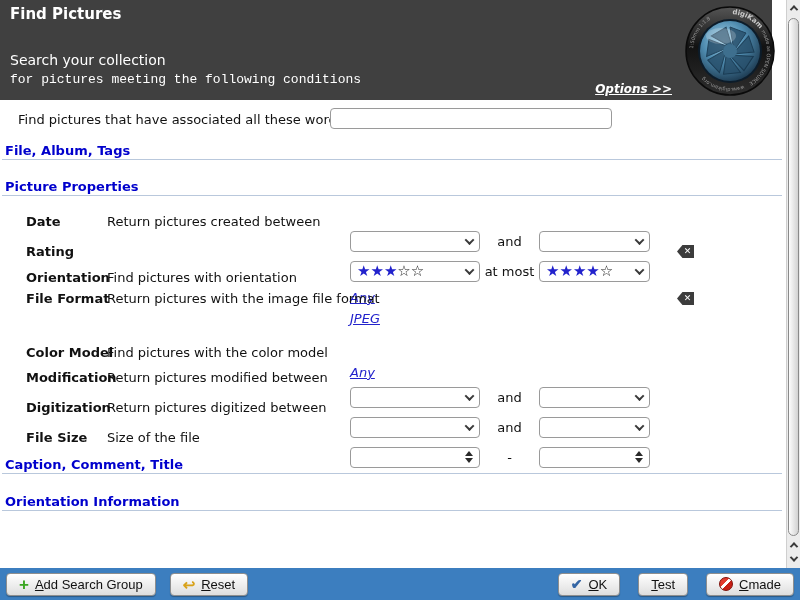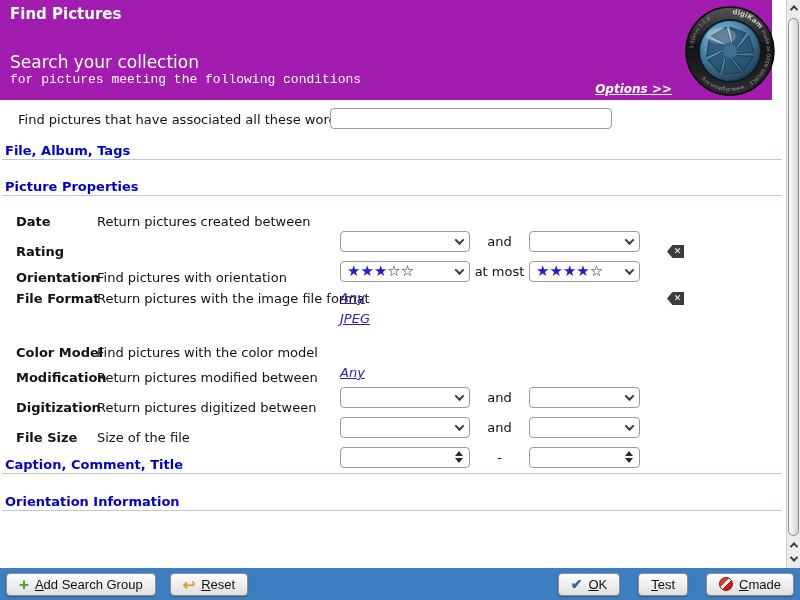--- a/index.html
+++ b/index.html
@@ -3,37 +3,37 @@
 <meta charset="utf-8">
 <style>
   * { margin:0; padding:0; box-sizing:border-box; }
   html,body { width:800px; height:600px; }
   body { font-family:"DejaVu Sans","Liberation Sans",sans-serif; font-size:13px; color:#111; background:#fff; position:relative; overflow:hidden; }
 
   
   .content { position:absolute; left:0; top:0; width:786px; height:568px; background:#fff; overflow:hidden; }
 
   
-  .banner { position:absolute; left:0; top:0; width:772px; height:100px; background:#a21caf; color:#fff; }
+  .banner { position:absolute; left:0; top:0; width:772px; height:100px; background:#404040; color:#fff; }
   .banner-title { position:absolute; left:10px; top:5px; font-size:15px; font-weight:bold; }
-  .banner-sub1 { position:absolute; left:10px; top:52px; font-size:17px; }
+  .banner-sub1 { position:absolute; left:10px; top:52px; font-size:14px; }
   .banner-sub2 { position:absolute; left:10px; top:72px; font-size:13px;font-family:Liberation Mono, monospace; }
   .options-link { position:absolute; right:100px; top:82px; font-size:12px; font-style:italic; font-weight:bold; color:#fff; text-decoration:underline; cursor:pointer; }
   .logo { position:absolute; left:684px; top:5px; width:92px; height:92px; }
 
   
   .kw-label { position:absolute; left:18px; top:112px; }
   .kw-input { position:absolute; left:330px; top:108px; width:282px; height:21px; border:1px solid #9a9a9a; border-radius:4px; background:#fff; font:inherit; padding:0 5px; }
 
   
   .sect { position:absolute; left:5px; font-weight:bold; color:#0000cc; font-size:13px; }
   .sect-line { position:absolute; left:2px; right:4px; border-top:1px solid #b9c8dc; }
 
   
-  .row { position:absolute; left:2px; width:690px; height:22px; }
+  .row { position:absolute; left:12px; width:690px; height:22px; }
   .row .lbl { position:absolute; left:14px; top:50%; transform:translateY(-50%); font-weight:bold; white-space:nowrap; }
   .row .desc { position:absolute; left:95px; top:50%; transform:translateY(-50%); white-space:nowrap; }
   .row .ctrl { position:absolute; left:338px; top:0; height:22px; display:flex; align-items:center;margin-top:20px; }
 
   .combo { width:130px; height:21px; border:1px solid #9a9a9a; border-radius:4px; background:#fff; display:flex; align-items:center; padding:0 6px; cursor:pointer; position:relative; }
   .combo.second { width:111px; }
   .combo .chev-down { margin-left:auto; }
   .chev-down { width:7px; height:7px; border-right:2px solid #3a3a3a; border-bottom:2px solid #3a3a3a; transform:rotate(45deg) translate(-1px,-1px); flex:0 0 auto; }
   .conj { width:59px; text-align:center; }
 

